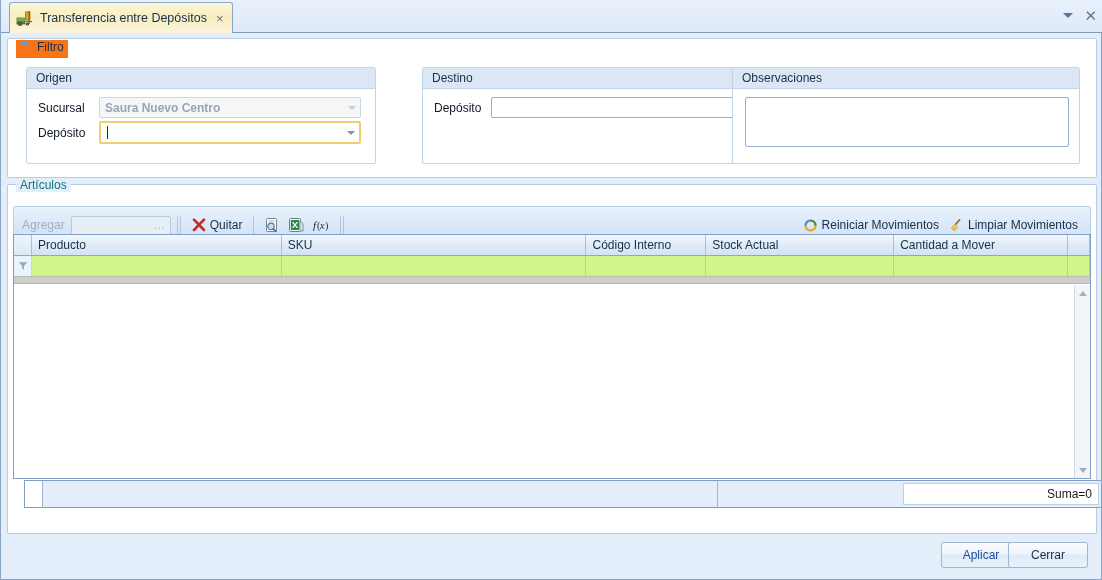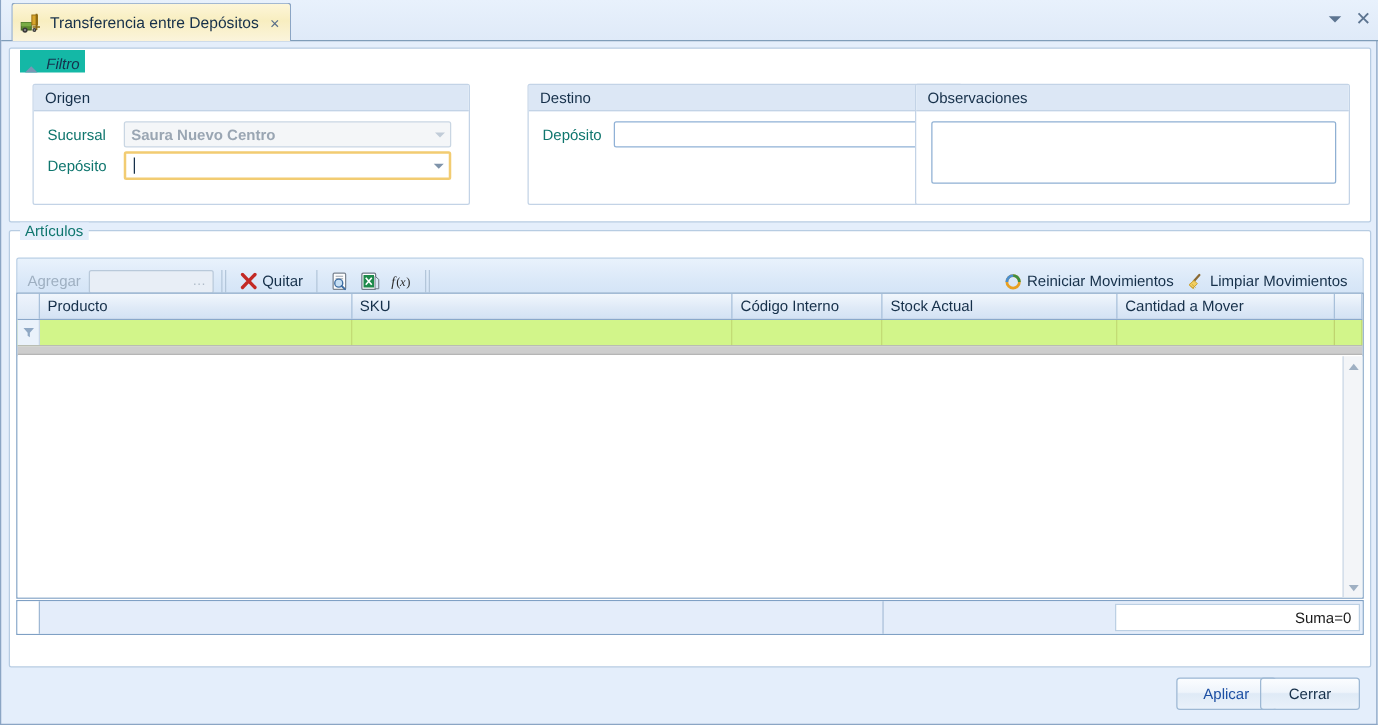--- a/index.html
+++ b/index.html
@@ -92,26 +92,25 @@
     left: 6px; top: 38px;
     width: 1090px; height: 140px;
     border: 1px solid #b7cce2;
     border-radius: 2px;
     background: #ffffff;
   }
   .filtro-legend {
     position: absolute;
     left: 8px; top: 1px;
     display: flex;
-    align-items: flex-end;
+    align-items: flex-start;
     gap: 7px;
     height: 18px;
-    background: #14b8a6;
+    background: #f97316;
     padding: 0 4px;
-    font-style: italic;
   }
   .collapse-tri {
     width: 0; height: 0;
     border-left: 5px solid transparent;
     border-right: 5px solid transparent;
     border-bottom: 5px solid #7a96b4;
     cursor: pointer;
   }
   .filtro-legend-text {
     font-size: 12px;
@@ -136,21 +135,21 @@
     color: #16304a;
   }
   .gbox-body {
     position: relative;
     height: calc(100% - 22px);
   }
 
   .fld-label {
     position: absolute;
     font-size: 12px;
-    color: #0f766e;
+    color: #0f172a;
   }
 
   
   .combo {
     position: absolute;
     height: 21px;
     background: #ffffff;
     border: 1px solid #90b1d6;
     border-radius: 2px;
     display: flex;
@@ -377,21 +376,21 @@
   .vs-down {
     width: 0; height: 0;
     border-left: 4px solid transparent;
     border-right: 4px solid transparent;
     border-top: 5px solid #9fb0c3;
   }
 
   
   .summary {
     position: absolute;
-    left: 5px; top: 295px;
+    left: 16px; top: 295px;
     width: 1078px; height: 28px;
     display: flex;
     border: 1px solid #7fa0c4;
     background: #e4edfa;
   }
   .sum-left {
     background: #ffffff;
     border-right: 1px solid #9fb8d4;
   }
   .sum-mid {

